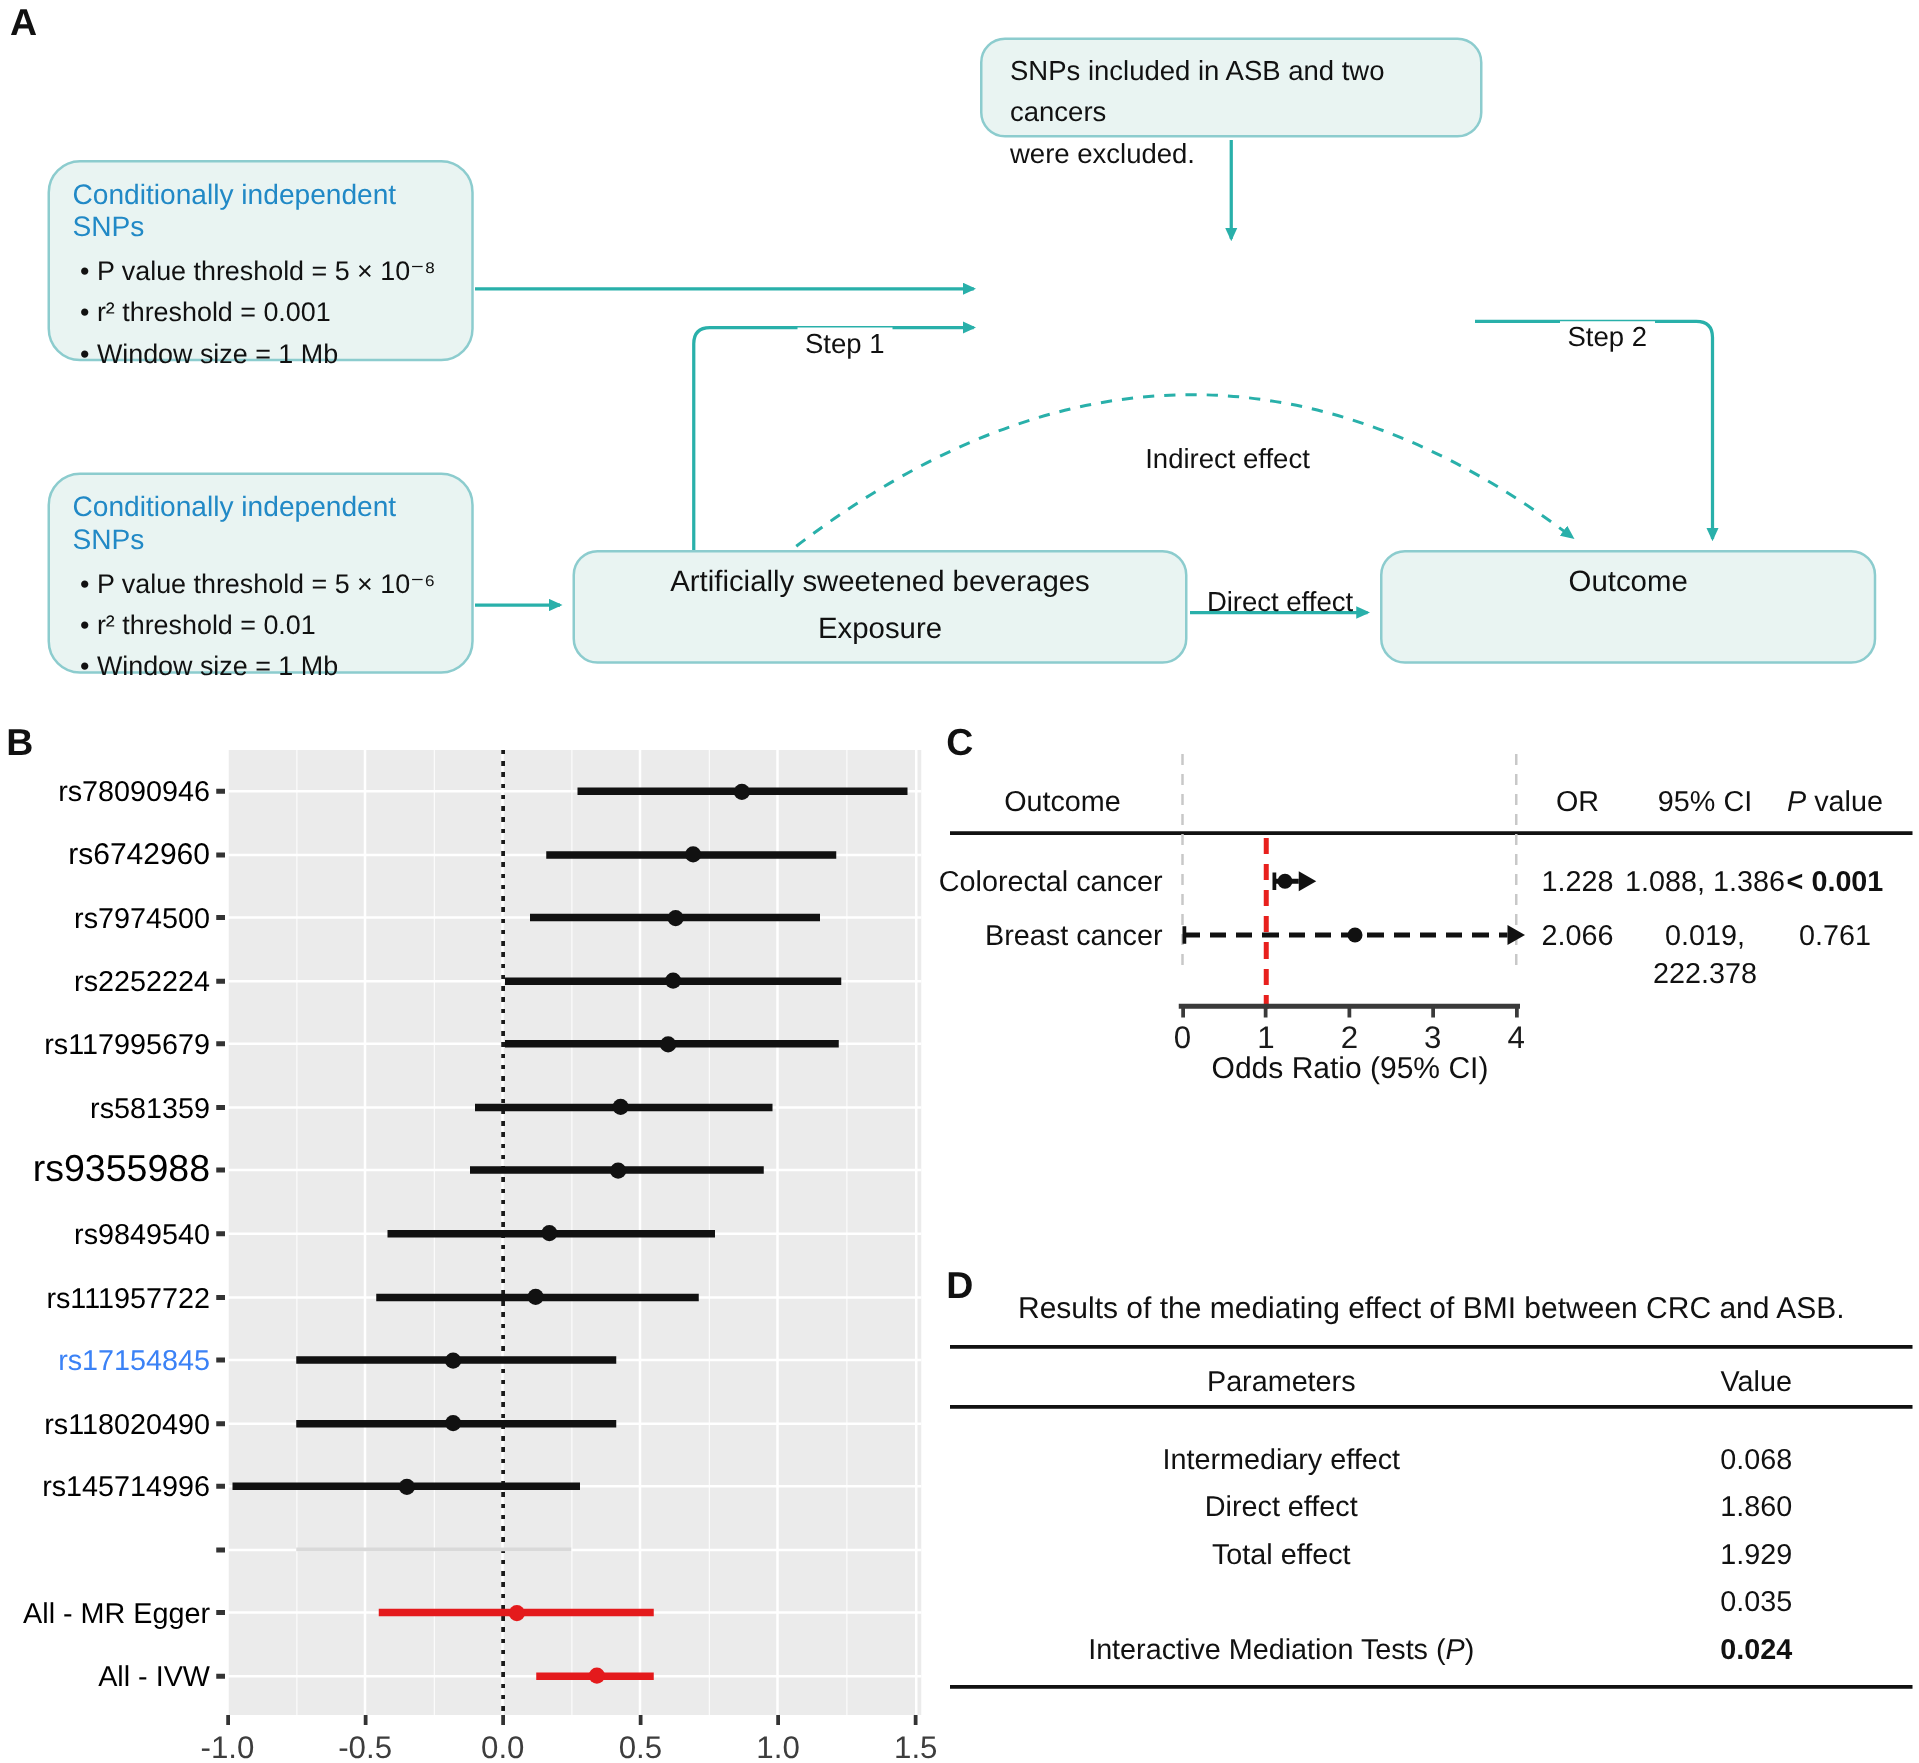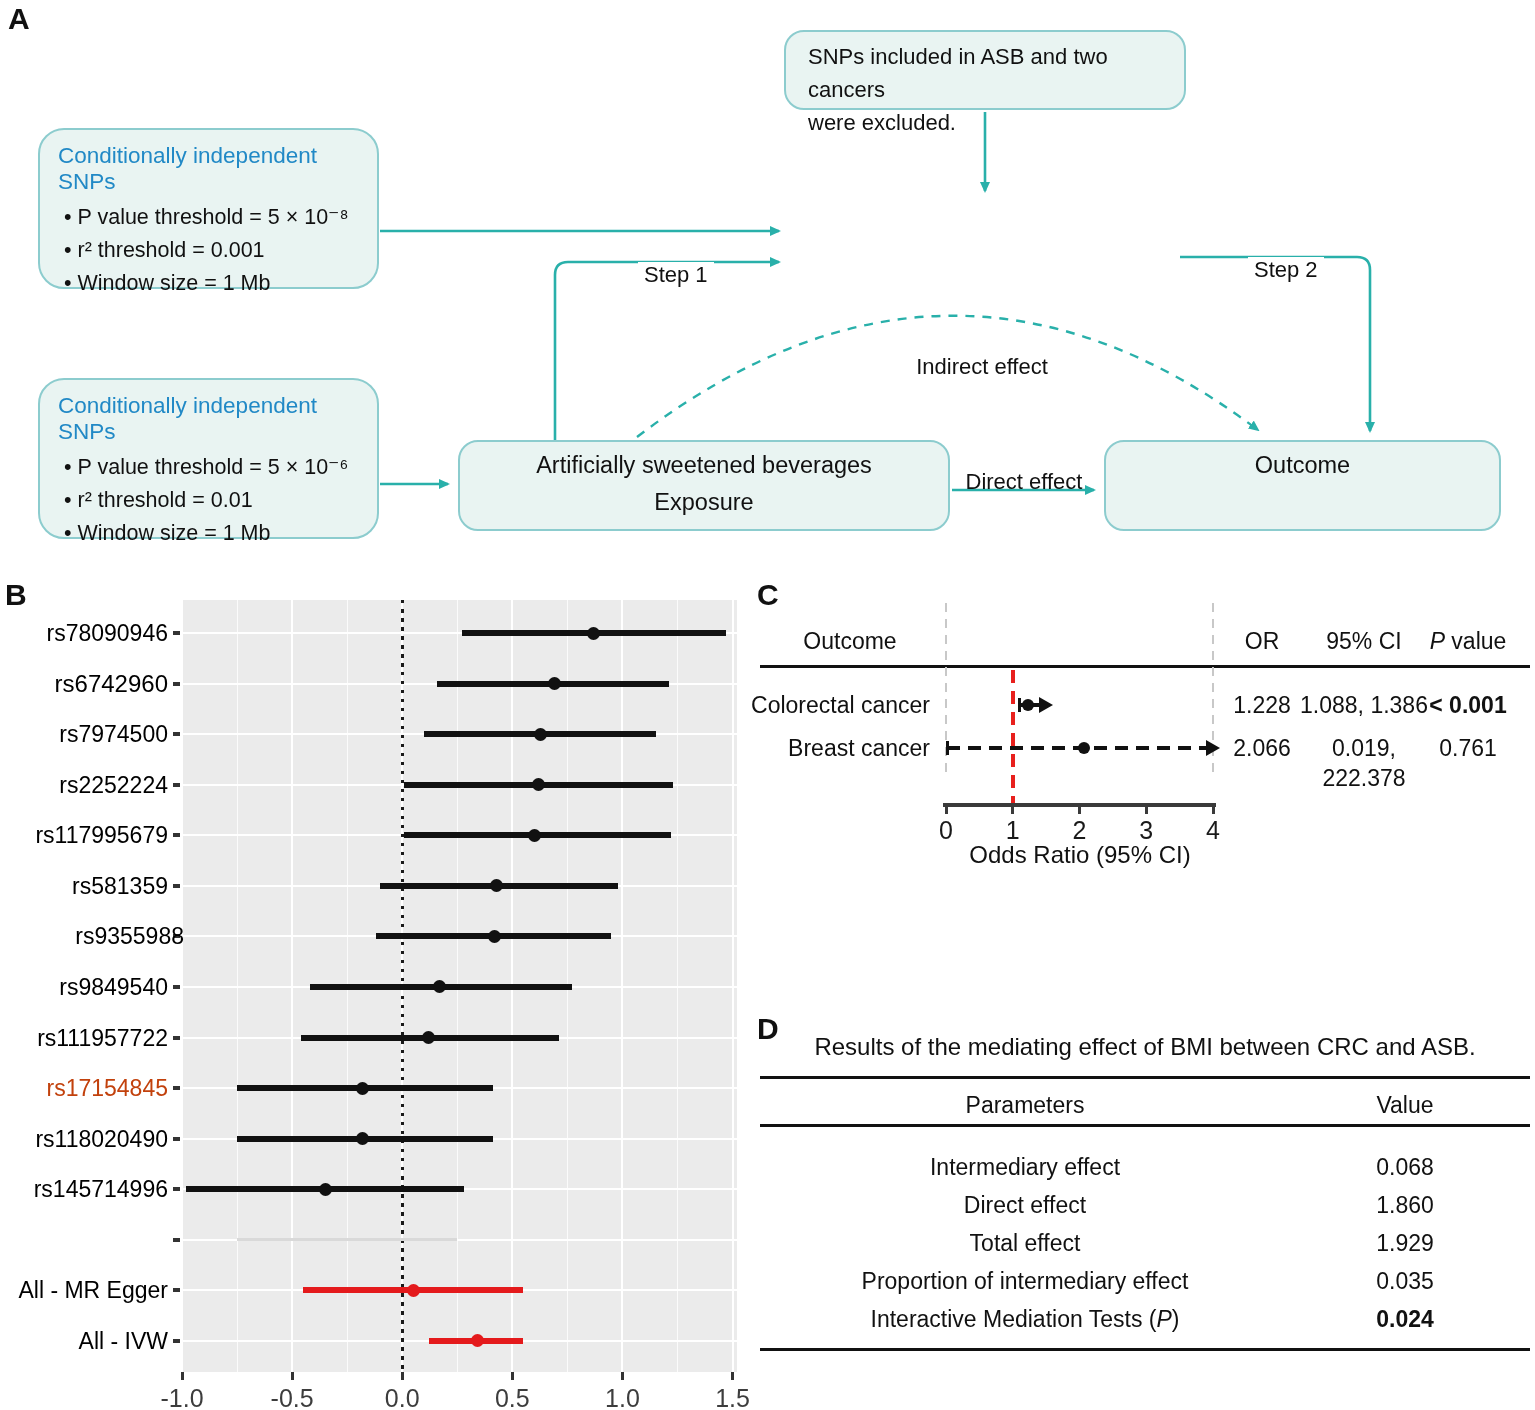--- a/index.html
+++ b/index.html
@@ -131,33 +131,33 @@
       <div class="abs" style="left: 527.881px; top: 828.78px; width: 13px; height: 13px; background: rgb(17, 17, 17); border-radius: 50%;"></div>
       <div class="abs" style="left: 173px; top: 833.28px; width: 7px; height: 4px; background: rgb(51, 51, 51);"></div>
       <div class="abs r" style="left: 0px; top: 819.28px; width: 168px; height: 32px; line-height: 32px; font-size: 23px; color: rgb(0, 0, 0);">rs117995679</div>
       <div class="abs" style="left: 380.214px; top: 882.85px; width: 237.857px; height: 6px; background: rgb(17, 17, 17);"></div>
       <div class="abs" style="left: 490.44px; top: 879.35px; width: 13px; height: 13px; background: rgb(17, 17, 17); border-radius: 50%;"></div>
       <div class="abs" style="left: 173px; top: 883.85px; width: 7px; height: 4px; background: rgb(51, 51, 51);"></div>
       <div class="abs r" style="left: 0px; top: 869.85px; width: 168px; height: 32px; line-height: 32px; font-size: 23px; color: rgb(0, 0, 0);">rs581359</div>
       <div class="abs" style="left: 375.81px; top: 933.42px; width: 235.655px; height: 6px; background: rgb(17, 17, 17);"></div>
       <div class="abs" style="left: 488.238px; top: 929.92px; width: 13px; height: 13px; background: rgb(17, 17, 17); border-radius: 50%;"></div>
       <div class="abs" style="left: 173px; top: 934.42px; width: 7px; height: 4px; background: rgb(51, 51, 51);"></div>
-      <div class="abs r" style="left: 16px; top: 920.42px; width: 168px; height: 32px; line-height: 32px; font-size: 23px; color: rgb(0, 0, 0);">rs9355988</div>
+      <div class="abs r" style="left: 0px; top: 920.42px; width: 168px; height: 32px; line-height: 32px; font-size: 30px; color: rgb(0, 0, 0);">rs9355988</div>
       <div class="abs" style="left: 309.738px; top: 983.99px; width: 262.083px; height: 6px; background: rgb(17, 17, 17);"></div>
       <div class="abs" style="left: 433.179px; top: 980.49px; width: 13px; height: 13px; background: rgb(17, 17, 17); border-radius: 50%;"></div>
       <div class="abs" style="left: 173px; top: 984.99px; width: 7px; height: 4px; background: rgb(51, 51, 51);"></div>
       <div class="abs r" style="left: 0px; top: 970.99px; width: 168px; height: 32px; line-height: 32px; font-size: 23px; color: rgb(0, 0, 0);">rs9849540</div>
       <div class="abs" style="left: 300.929px; top: 1034.56px; width: 257.679px; height: 6px; background: rgb(17, 17, 17);"></div>
       <div class="abs" style="left: 422.167px; top: 1031.06px; width: 13px; height: 13px; background: rgb(17, 17, 17); border-radius: 50%;"></div>
       <div class="abs" style="left: 173px; top: 1035.56px; width: 7px; height: 4px; background: rgb(51, 51, 51);"></div>
       <div class="abs r" style="left: 0px; top: 1021.56px; width: 168px; height: 32px; line-height: 32px; font-size: 23px; color: rgb(0, 0, 0);">rs111957722</div>
       <div class="abs" style="left: 237.06px; top: 1085.13px; width: 255.476px; height: 6px; background: rgb(17, 17, 17);"></div>
       <div class="abs" style="left: 356.095px; top: 1081.63px; width: 13px; height: 13px; background: rgb(17, 17, 17); border-radius: 50%;"></div>
       <div class="abs" style="left: 173px; top: 1086.13px; width: 7px; height: 4px; background: rgb(51, 51, 51);"></div>
-      <div class="abs r" style="left: 0px; top: 1072.13px; width: 168px; height: 32px; line-height: 32px; font-size: 23px; color: #c2410c;">rs17154845</div>
+      <div class="abs r" style="left: 0px; top: 1072.13px; width: 168px; height: 32px; line-height: 32px; font-size: 23px; color: #3b82f6;">rs17154845</div>
       <div class="abs" style="left: 237.06px; top: 1135.7px; width: 255.476px; height: 6px; background: rgb(17, 17, 17);"></div>
       <div class="abs" style="left: 356.095px; top: 1132.2px; width: 13px; height: 13px; background: rgb(17, 17, 17); border-radius: 50%;"></div>
       <div class="abs" style="left: 173px; top: 1136.7px; width: 7px; height: 4px; background: rgb(51, 51, 51);"></div>
       <div class="abs r" style="left: 0px; top: 1122.7px; width: 168px; height: 32px; line-height: 32px; font-size: 23px; color: rgb(0, 0, 0);">rs118020490</div>
       <div class="abs" style="left: 186.405px; top: 1186.27px; width: 277.5px; height: 6px; background: rgb(17, 17, 17);"></div>
       <div class="abs" style="left: 318.655px; top: 1182.77px; width: 13px; height: 13px; background: rgb(17, 17, 17); border-radius: 50%;"></div>
       <div class="abs" style="left: 173px; top: 1187.27px; width: 7px; height: 4px; background: rgb(51, 51, 51);"></div>
       <div class="abs r" style="left: 0px; top: 1173.27px; width: 168px; height: 32px; line-height: 32px; font-size: 23px; color: rgb(0, 0, 0);">rs145714996</div>
       <div class="abs" style="left: 237.06px; top: 1238.34px; width: 220.238px; height: 3px; background: rgb(217, 217, 217);"></div>
       <div class="abs" style="left: 173px; top: 1237.84px; width: 7px; height: 4px; background: rgb(51, 51, 51);"></div>
@@ -238,21 +238,20 @@
 
   <div class="abs cell c" style="left:790px;top:1152px;width:470px;">Intermediary effect</div>
   <div class="abs cell c" style="left:1310px;top:1152px;width:190px;">0.068</div>
 
   <div class="abs cell c" style="left:790px;top:1190px;width:470px;">Direct effect</div>
   <div class="abs cell c" style="left:1310px;top:1190px;width:190px;">1.860</div>
 
   <div class="abs cell c" style="left:790px;top:1228px;width:470px;">Total effect</div>
   <div class="abs cell c" style="left:1310px;top:1228px;width:190px;">1.929</div>
 
-  <div class="abs cell c" style="left:790px;top:1266px;width:470px;">Proportion of intermediary effect</div>
   <div class="abs cell c" style="left:1310px;top:1266px;width:190px;">0.035</div>
 
   <div class="abs cell c" style="left:790px;top:1304px;width:470px;"><span>Interactive Mediation Tests (</span><span class="it">P</span><span>)</span></div>
   <div class="abs cell c b" style="left:1310px;top:1304px;width:190px;">0.024</div>
 
   <div class="abs thick-rule" style="left:760px;top:1348px;width:770px;"></div>
 
 </div>
 
 </body></html>

